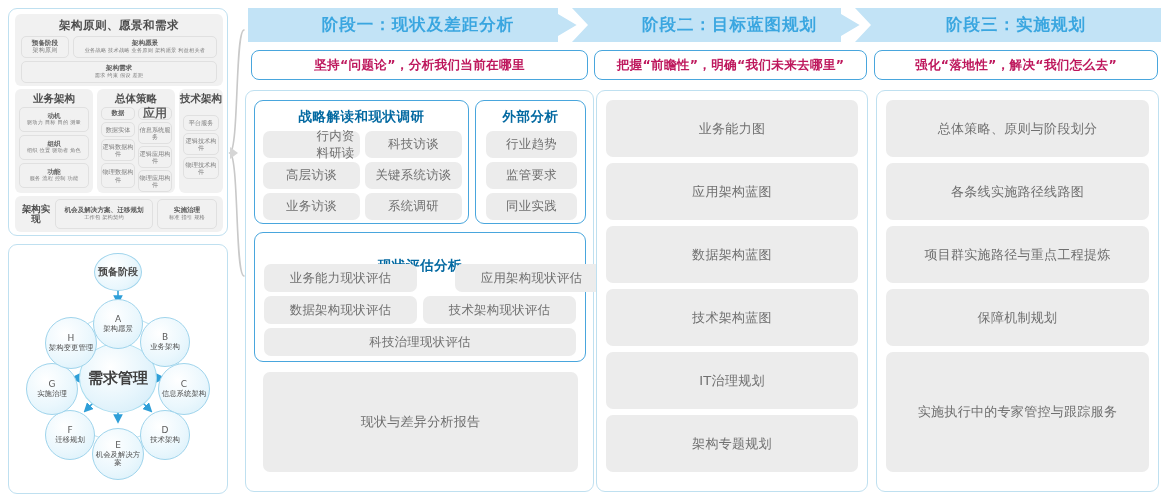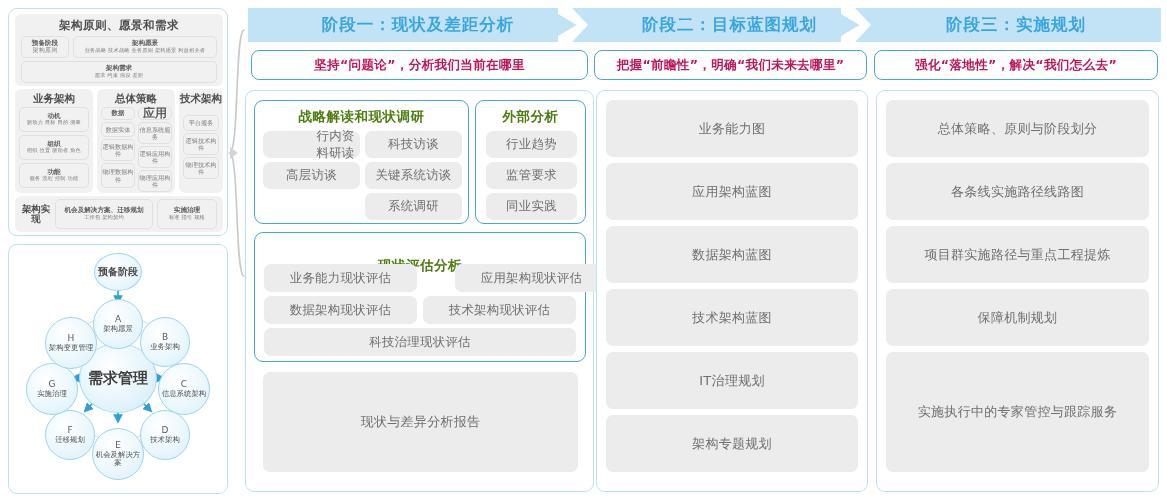--- a/index.html
+++ b/index.html
@@ -91,21 +91,21 @@
   
   .col{
     position:absolute;top:90px;height:402px;
     border:1px solid #bfe0f0;border-radius:9px;background:#fff;box-sizing:border-box;
   }
   .group-box{
     position:absolute;border:1.3px solid #49a6dd;border-radius:9px;background:#fff;
     box-sizing:border-box;
   }
   .group-title{
-    text-align:center;font-size:13.5px;font-weight:bold;color:#4d7c0f;
+    text-align:center;font-size:13.5px;font-weight:bold;color:#0369a1;
     letter-spacing:.5px;
   }
   .tile{
     background:#ececec;border-radius:7px;box-sizing:border-box;
     display:flex;align-items:center;justify-content:center;text-align:center;
     color:#6f6f6f;font-size:12.4px;letter-spacing:.3px;
   }
   .tile.big{font-size:13px;}
   .abs{position:absolute;}
 </style>
@@ -310,20 +310,21 @@
   </div>
 
   <div class="col" style="left:245px;width:349px;">
 
     <div class="group-box" style="left:8px;top:9px;width:215px;height:124px;">
       <div class="group-title" style="margin-top:7px;">战略解读和现状调研</div>
       <div class="tile abs" style="left:8px;top:30px;width:97px;height:27px;padding-left:48px;">行内资料研读</div>
       <div class="tile abs" style="left:110px;top:30px;width:97px;height:27px;">科技访谈</div>
       <div class="tile abs" style="left:8px;top:61px;width:97px;height:27px;">高层访谈</div>
       <div class="tile abs" style="left:110px;top:61px;width:97px;height:27px;">关键系统访谈</div>
+      <div class="tile abs" style="left:8px;top:92px;width:97px;height:27px;">业务访谈</div>
       <div class="tile abs" style="left:110px;top:92px;width:97px;height:27px;">系统调研</div>
     </div>
 
     <div class="group-box" style="left:229px;top:9px;width:111px;height:124px;">
       <div class="group-title" style="margin-top:7px;">外部分析</div>
       <div class="tile abs" style="left:10px;top:30px;width:91px;height:27px;">行业趋势</div>
       <div class="tile abs" style="left:10px;top:61px;width:91px;height:27px;">监管要求</div>
       <div class="tile abs" style="left:10px;top:92px;width:91px;height:27px;">同业实践</div>
     </div>
 

